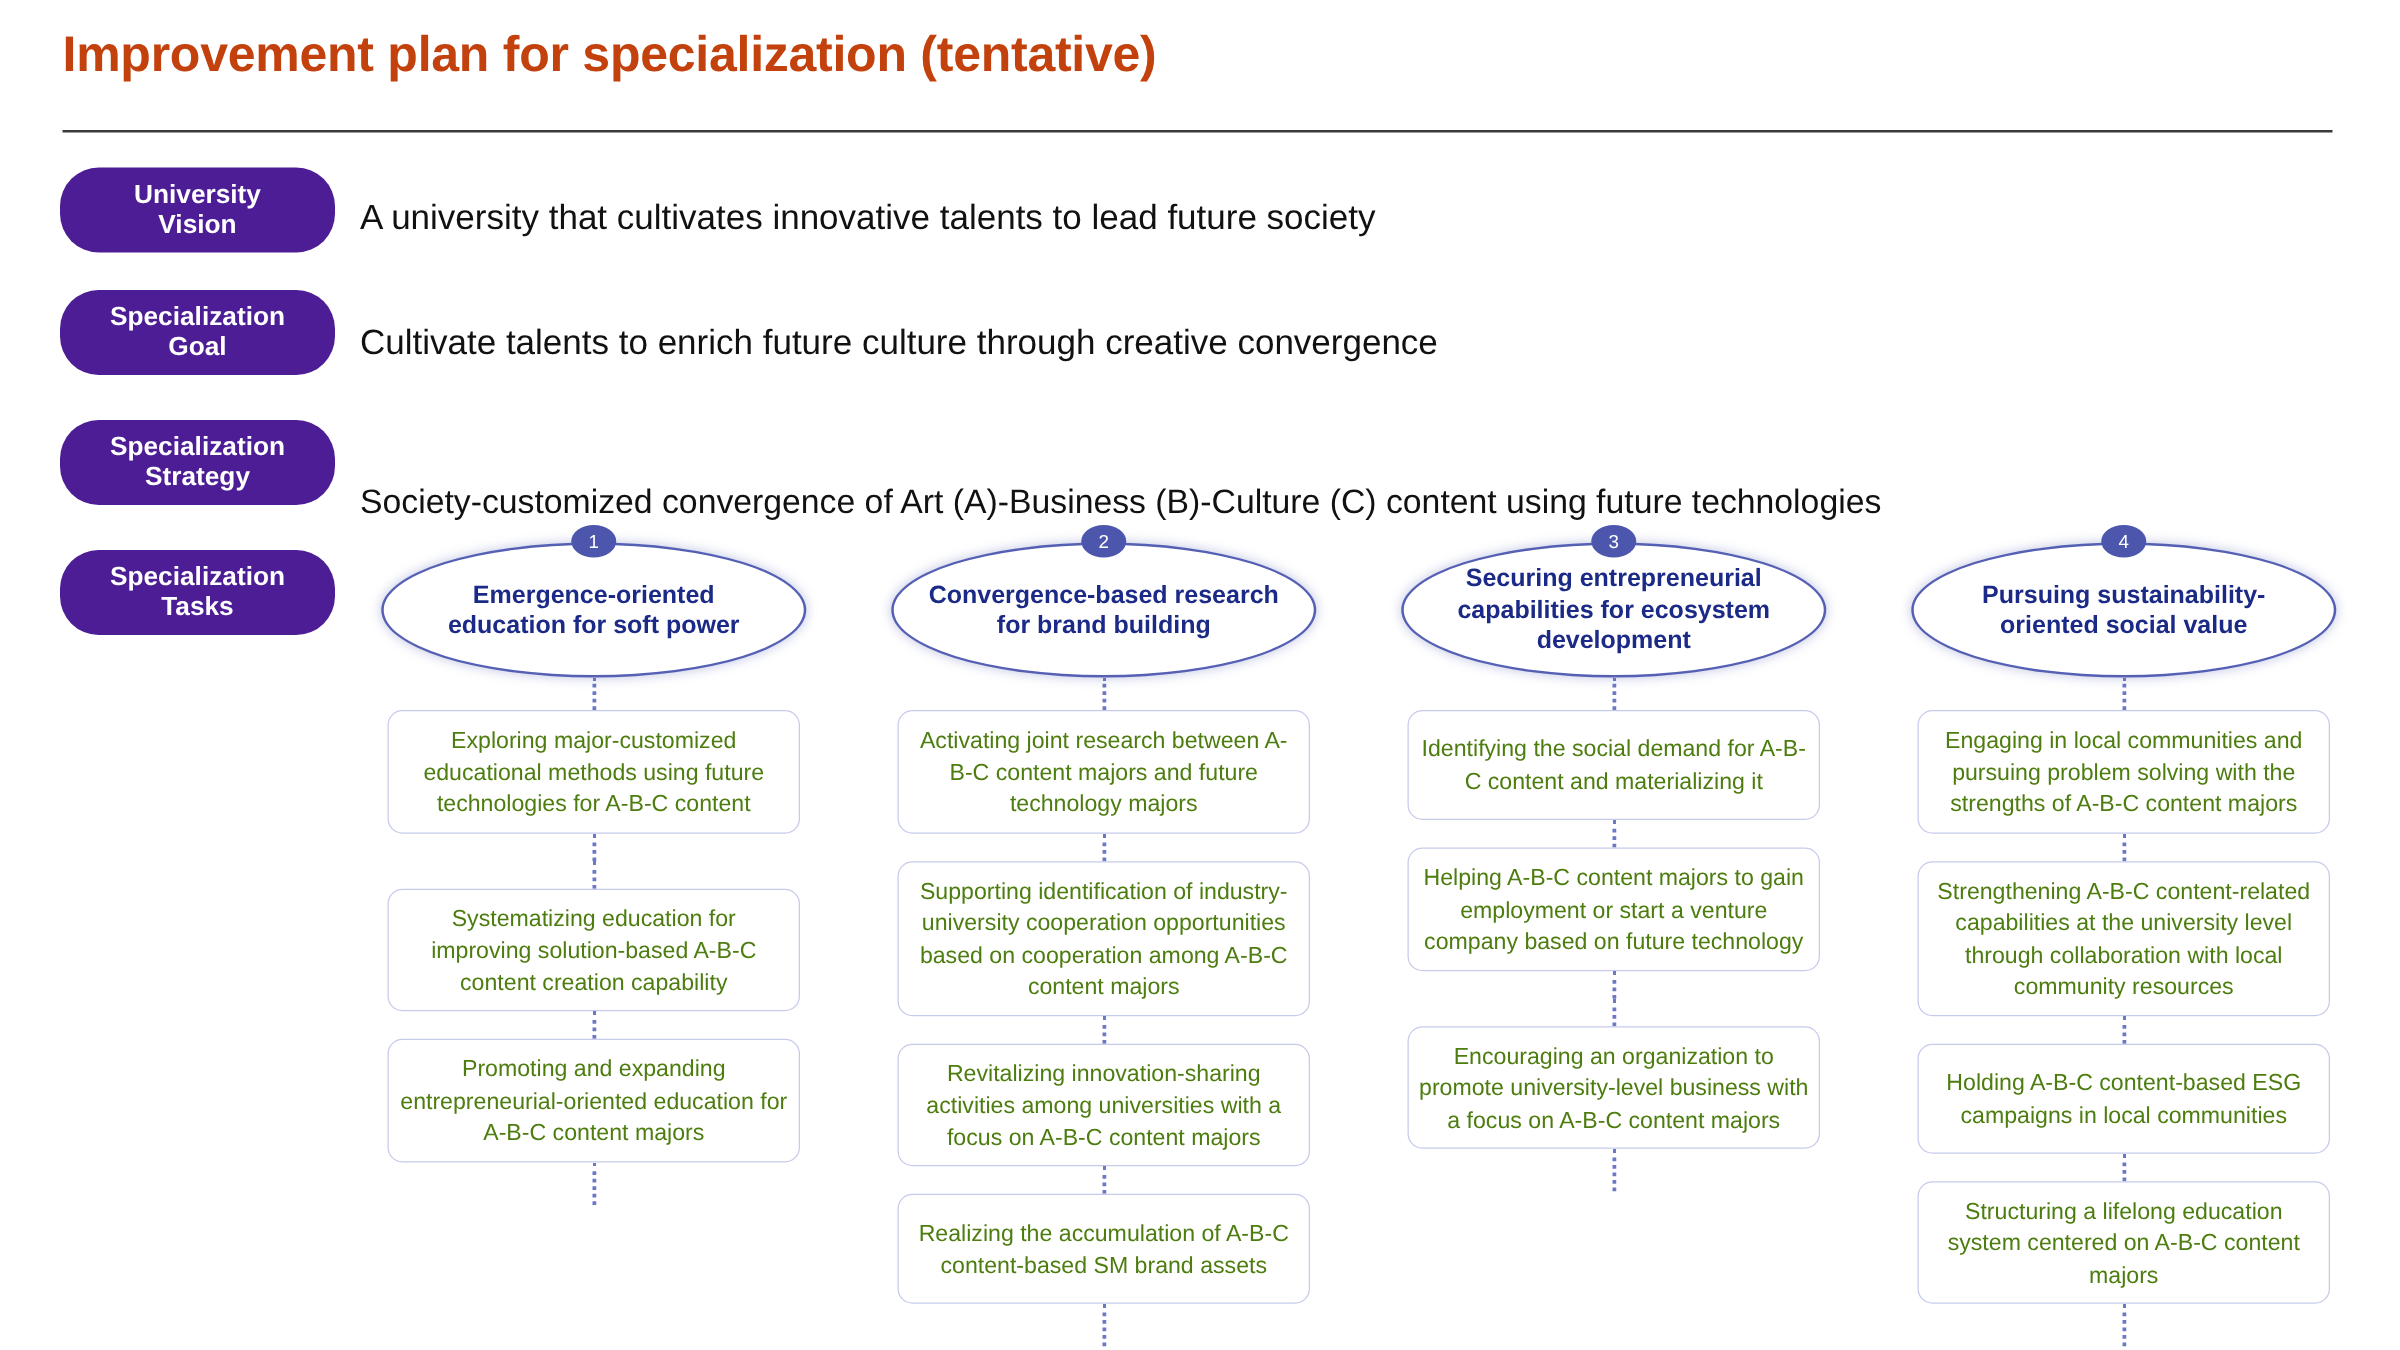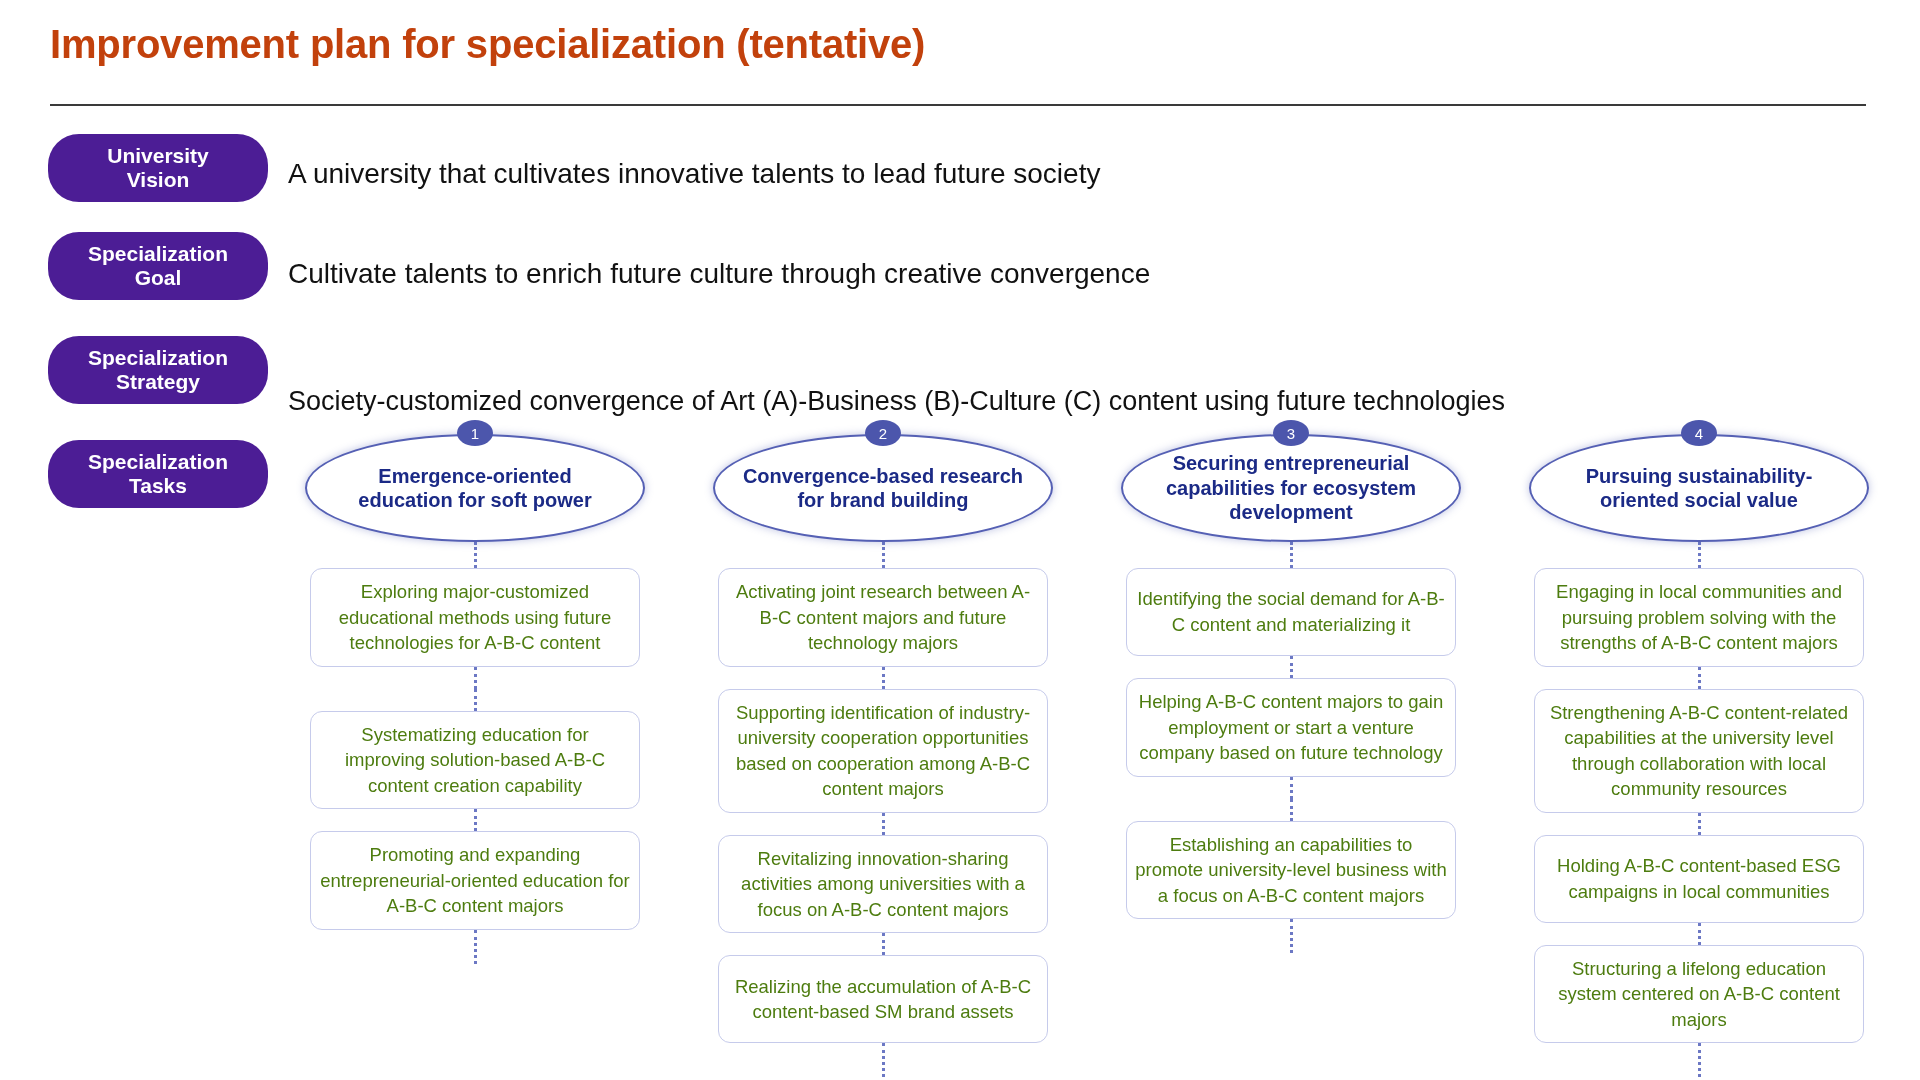--- a/index.html
+++ b/index.html
@@ -256,21 +256,21 @@
   <div class="task-box">
       <div class="task-text">Identifying the social demand for A-B-C content and materializing it</div>
     </div>
   <div class="connector"></div>
   <div class="task-box">
       <div class="task-text">Helping A-B-C content majors to gain employment or start a venture company based on future technology</div>
     </div>
   <div class="connector"></div>
   <div class="connector"></div>
   <div class="task-box">
-      <div class="task-text">Establishing an capabilities to promote university-level business with a focus on A-B-C content majors</div>
+      <div class="task-text">Encouraging an organization to promote university-level business with a focus on A-B-C content majors</div>
     </div>
   <div class="connector tail"></div>
 </div>
 
 <div class="column" id="col-3">
   <div class="ellipse-wrap">
     <div class="ellipse">
       <div class="ellipse-label">Pursuing sustainability-oriented social value</div>
     </div>
     <div class="badge">4</div>

